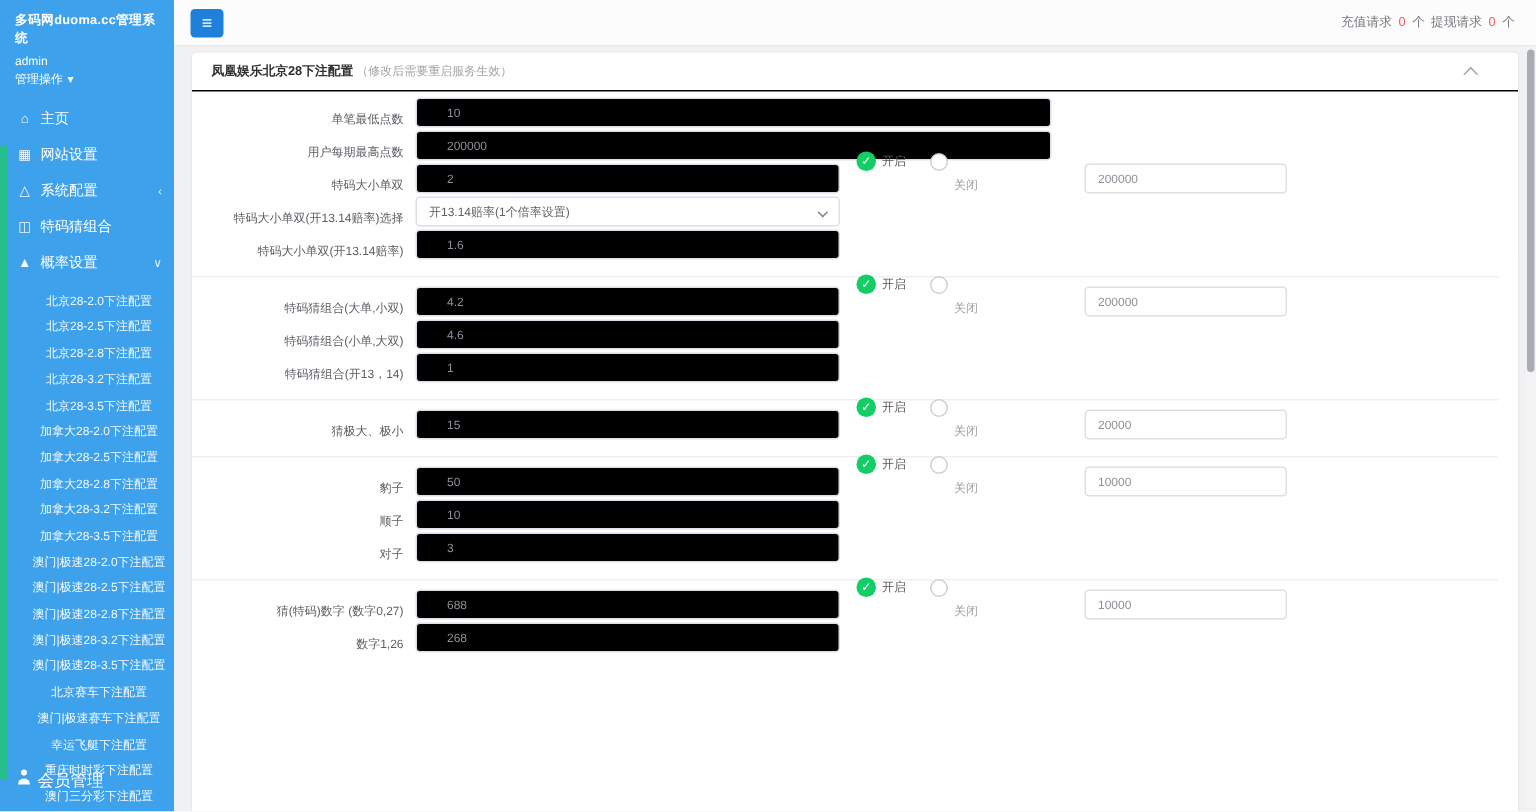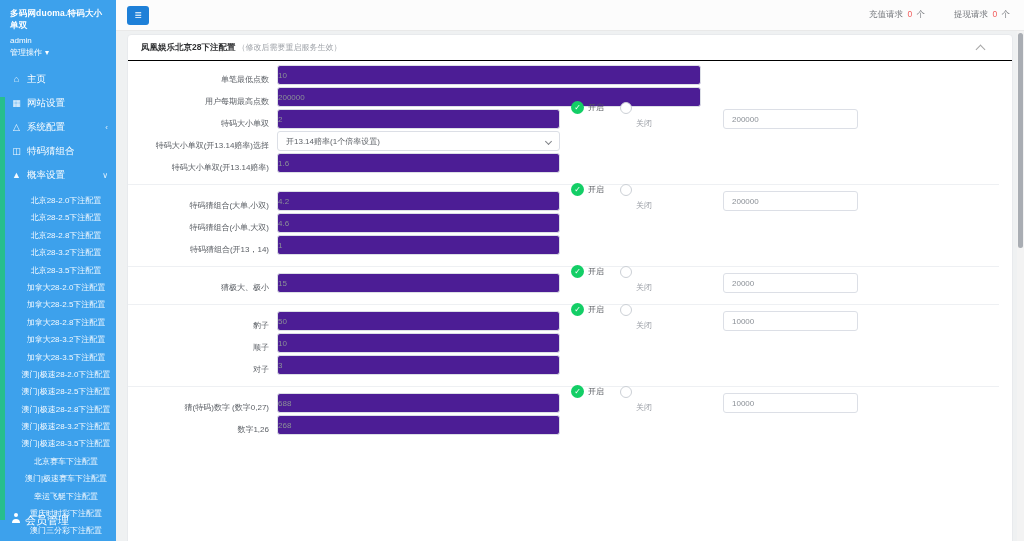--- a/index.html
+++ b/index.html
@@ -31,38 +31,38 @@
                          border-radius:50%; background:#fff; }
   .icon-person::after { content:""; position:absolute; bottom:0; left:1.5px; width:8px; height:4.5px;
                         border-radius:4px 4px 0 0; background:#fff; }
 
   
   .main { flex:1; display:flex; flex-direction:column; position:relative; height:541px; }
   .topbar { height:31px; min-height:31px; background:#fcfcfc; border-bottom:1px solid #e9e9e9;
             display:flex; align-items:center; padding:0 14px 0 11px; }
   .hamburger { width:22px; height:19px; background:#1e80d8; border-radius:3px; color:#fff;
                display:flex; align-items:center; justify-content:center; font-size:12px; cursor:pointer; }
-  .top-right { margin-left:auto; display:flex; gap:29px; font-size:8.5px; color:#76797e; }
+  .top-right { margin-left:auto; display:flex; gap:4px; font-size:8.5px; color:#76797e; }
   .req { cursor:pointer; }
   .count { color:#f25c5c; margin:0 2px; }
 
   .content { flex:1; padding:3px 11px 0 11px; overflow:hidden; }
   .card { background:#fff; border:1px solid #e8eaed; border-radius:4px; min-height:560px; }
   .card-header { display:flex; padding:7px 28px 6px 13px; border-bottom:1px solid #000000; }
   .card-title { font-size:8.5px; font-weight:bold; color:#303133; }
   .card-sub { font-size:8px; color:#a0a4aa; margin-left:2px; }
   .chev-up { margin-left:auto; width:7px; height:7px; border-left:1.3px solid #a6a6a6;
              border-top:1.3px solid #a6a6a6; transform:rotate(45deg); margin-top:4px; cursor:pointer; }
 
   .form-body { padding:9px 13px 20px 0; }
   .frow { display:flex; align-items:flex-end; margin-bottom:7px; height:15px; }
   .lbl { width:141px; min-width:141px; text-align:right; margin-right:8px;
          font-size:8px; color:#5c6066; white-space:nowrap; }
-  .inp { width:283px; height:20px; border:1px solid #dcdfe6; border-radius:3px; padding:0 0;
-         font-size:8px; color:#8b9097; font-family:inherit; background:#4c1d95; outline:none; }
+  .inp { width:283px; height:20px; border:1px solid #dcdfe6; border-radius:3px; padding:0 20px;
+         font-size:8px; color:#8b9097; font-family:inherit; background:#000000; outline:none; }
   .inp.wide { width:424px; }
   .sel { width:283px; height:20px; border:1px solid #dcdfe6; border-radius:3px; display:flex;
          align-items:center; padding:0 18px 0 8px; font-size:8px; color:#5f6368;
          position:relative; background:#fff; cursor:pointer; }
   .sel .chev-down { position:absolute; right:8px; top:7px; width:5px; height:5px;
                     border-right:1.3px solid #808388; border-bottom:1.3px solid #808388;
                     transform:rotate(45deg); }
   .toggle-wrap { display:flex; align-items:center; width:152px; min-width:152px; margin-left:11px; }
   .radio-on { width:13px; height:13px; min-width:13px; border-radius:50%; background:#13ce66; color:#fff;
               display:flex; align-items:center; justify-content:center; cursor:pointer; }
@@ -77,21 +77,21 @@
 
   .scrollbar { position:absolute; right:0; top:31px; bottom:0; width:7px; background:#f3f3f3; }
   .scroll-thumb { position:absolute; top:2px; left:1px; width:5px; height:215px;
                   background:#a9adb3; border-radius:3px; cursor:pointer; }
 </style>
 </head>
 <body>
 
 <aside class="sidebar">
   <div class="green-bar"></div>
-  <div class="brand">多码网duoma.特码大小单双</div>
+  <div class="brand">多码网duoma.cc管理系统</div>
   <div class="user">admin</div>
   <div class="user-menu">
     <span>管理操作</span>
     <span>▾</span>
   </div>
 
   <nav class="menu">
     <div class="menu-item">
       <span class="glyph">⌂</span>
       <span>主页</span>

